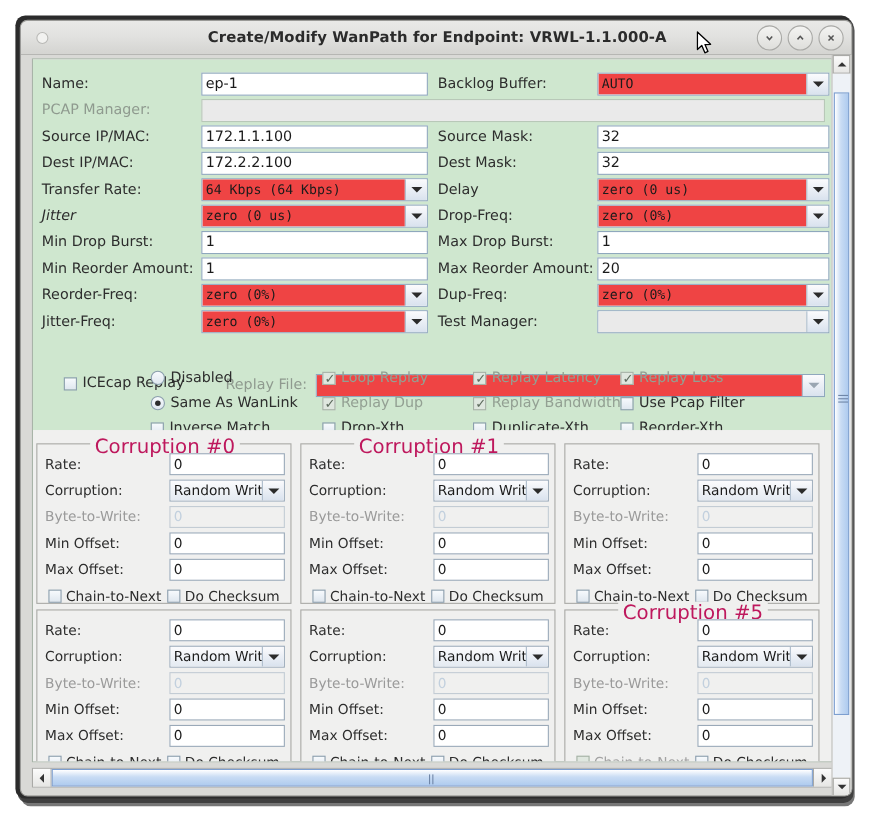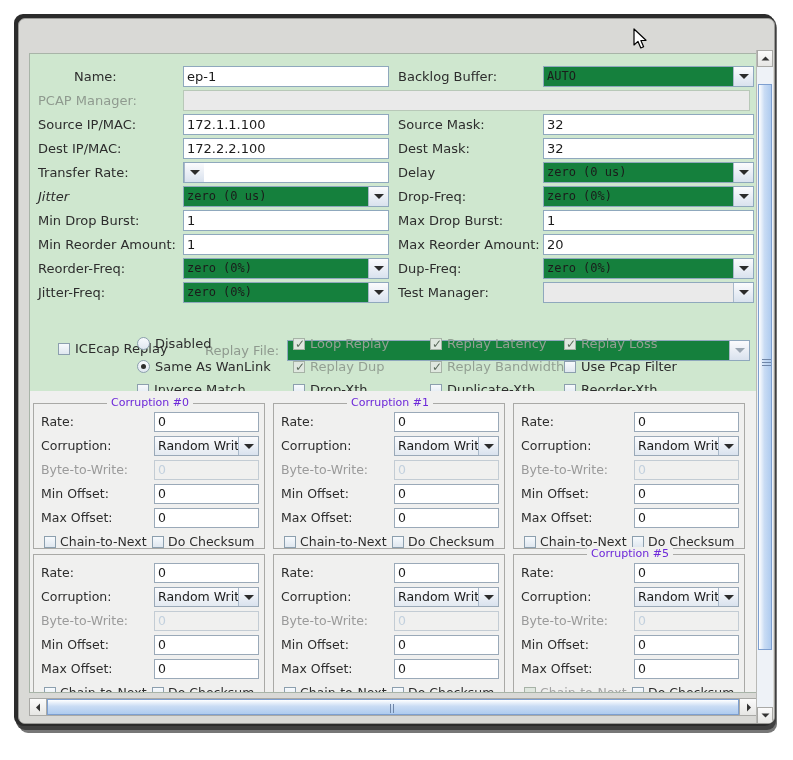--- a/index.html
+++ b/index.html
@@ -41,21 +41,21 @@
   .lbl{position:absolute;font-size:13px;color:#2d2d2d;line-height:21px;white-space:nowrap;}
   .lbl.dim{color:#8f9a8f;}
   .fld{position:absolute;height:21px;box-sizing:border-box;background:#ffffff;
        border:1px solid #8fa8bd;font-size:13px;color:#1b1b1b;line-height:19px;
        padding:0 3px;font-family:"DejaVu Sans",sans-serif;white-space:nowrap;overflow:hidden;}
   .fld.dimf{background:#eaeaea;color:#b4c4d4;}
   .fld.plain{border:1px solid #b8c8b8;}
   .combo{position:absolute;height:21px;box-sizing:border-box;
          border:1px solid #8fa8bd;background:#fff;display:flex;align-items:stretch;overflow:hidden;}
   .combo .cv{flex:1;font-family:"DejaVu Sans Mono",monospace;font-size:12px;color:#1b1b1b;
-             line-height:19px;padding:0 3px;background:#15803d;white-space:nowrap;overflow:hidden;}
+             line-height:19px;padding:0 3px;background:#ef4444;white-space:nowrap;overflow:hidden;}
   .combo .cv.sans{font-family:"DejaVu Sans",sans-serif;font-size:13px;}
   .combo .cv.empty{background:#eaeaea;}
   .combo .ca{width:19px;flex:none;background:linear-gradient(to bottom,#fbfbfd,#d9e2ee);
              border-left:1px solid #a9b9c9;display:flex;align-items:center;justify-content:center;}
   .tri{width:0;height:0;border-left:5px solid transparent;border-right:5px solid transparent;
        border-top:5px solid #2b2b2b;}
   .tri.dim{border-top-color:#9aa6b2;}
 
   
   .cb{position:absolute;display:flex;align-items:center;gap:5px;font-size:13px;color:#2d2d2d;
@@ -70,22 +70,22 @@
   .rad .dot{position:absolute;left:3px;top:3px;width:5px;height:5px;border-radius:50%;background:#2d2d2d;}
 
   .dirbtn{position:absolute;height:21px;box-sizing:border-box;border:1px solid #b0b0ad;
           background:linear-gradient(to bottom,#f4f4f2,#e2e2df);font-size:13px;color:#8f8f8f;
           line-height:19px;padding:0 5px;overflow:hidden;white-space:nowrap;}
 
   
   .corrwrap{position:absolute;left:0;top:337px;width:726px;height:302px;background:#f0f0ef;}
   .panel{position:absolute;width:232px;height:146px;box-sizing:border-box;
          border:1px solid #a9a9a6;background:#f0f0ef;}
-  .panel .ptitle{position:absolute;left:0;top:-8px;width:232px;text-align:center;font-size:11px;
-                 color:#6d28d9;}
+  .panel .ptitle{position:absolute;left:0;top:-8px;width:232px;text-align:center;font-size:18px;
+                 color:#be185d;}
   .panel .ptitle span{background:#f0f0ef;padding:0 4px;}
   .clbl{position:absolute;font-size:12.5px;color:#2d2d2d;line-height:20px;white-space:nowrap;}
   .clbl.dim{color:#9a9a9a;}
   .cfld{position:absolute;height:20px;box-sizing:border-box;background:#fff;border:1px solid #9aa9b8;
         font-size:12.5px;color:#1b1b1b;line-height:18px;padding:0 3px;overflow:hidden;}
   .cfld.dimf{background:#f0f0ef;color:#c2d0de;border-color:#c3ccd4;}
   .ccombo{position:absolute;height:20px;box-sizing:border-box;border:1px solid #9aa9b8;
           display:flex;align-items:stretch;background:#fff;overflow:hidden;}
   .ccombo .cv{flex:1;background:linear-gradient(to bottom,#fbfbfd,#e4eaf1);font-size:12.5px;
               color:#1b1b1b;line-height:18px;padding:0 3px;white-space:nowrap;overflow:hidden;}
@@ -125,36 +125,58 @@
 <body>
 
 <div id="root">
 
   <div class="shadow3"></div>
   <div class="shadow2"></div>
   <div class="shadow"></div>
 
   <div class="win">
 
+    <div class="titlebar">
+      <div class="title-dot"></div>
+      <div class="title-text">Create/Modify WanPath for Endpoint: VRWL-1.1.000-A</div>
+      <div class="winbtns">
+        <div class="wb">
+          <svg width="11" height="11" viewBox="0 0 11 11">
+              <path d="M3 4.2 L5.5 7 L8 4.2" fill="none" stroke="#555" stroke-width="1.4"></path>
+            </svg>
+        </div>
+        <div class="wb">
+          <svg width="11" height="11" viewBox="0 0 11 11">
+              <path d="M3 6.8 L5.5 4 L8 6.8" fill="none" stroke="#555" stroke-width="1.4"></path>
+            </svg>
+        </div>
+        <div class="wb">
+          <svg width="11" height="11" viewBox="0 0 11 11">
+              <path d="M3.2 3.2 L7.8 7.8 M7.8 3.2 L3.2 7.8" fill="none" stroke="#555" stroke-width="1.4"></path>
+            </svg>
+        </div>
+      </div>
+    </div>
 
     <div class="viewport">
       <div class="content">
 
         <div class="green">
           <div id="form-left">
-              <div class="lbl" style="left: 8px; top: 12px; margin-left: 36px;">Name:</div>
+              <div class="lbl" style="left: 8px; top: 12px;">Name:</div>
               <div class="fld" style="left: 153px; top: 12px; width: 206px;">ep-1</div>
               <div class="lbl dim" style="left: 8px; top: 36px;">PCAP Manager:</div>
               <div class="fld dimf plain" style="left: 153px; top: 36px; width: 567px;"></div>
               <div class="lbl" style="left: 8px; top: 60px;">Source IP/MAC:</div>
               <div class="fld" style="left: 153px; top: 60px; width: 206px;">172.1.1.100</div>
               <div class="lbl" style="left: 8px; top: 84px;">Dest IP/MAC:</div>
               <div class="fld" style="left: 153px; top: 84px; width: 206px;">172.2.2.100</div>
               <div class="lbl" style="left: 8px; top: 108px;">Transfer Rate:</div>
               <div class="combo" style="left: 153px; top: 108px; width: 206px;">
+                <div class="cv">64 Kbps (64 Kbps)</div>
                 <div class="ca">
                   <span class="tri"></span>
                 </div>
               </div>
               <div class="lbl" style="left: 8px; top: 132px; font-style: italic;">Jitter</div>
               <div class="combo" style="left: 153px; top: 132px; width: 206px;">
                 <div class="cv">zero (0 us)</div>
                 <div class="ca">
                   <span class="tri"></span>
                 </div>

